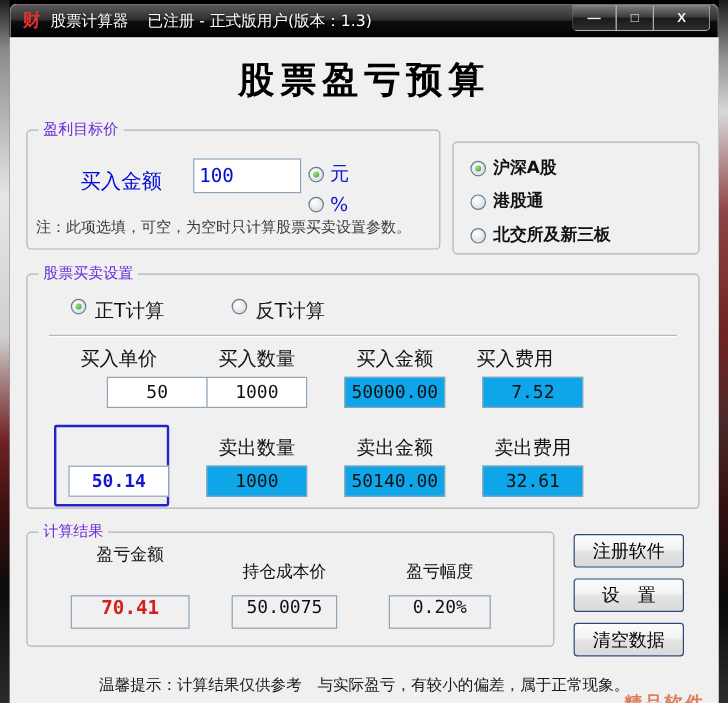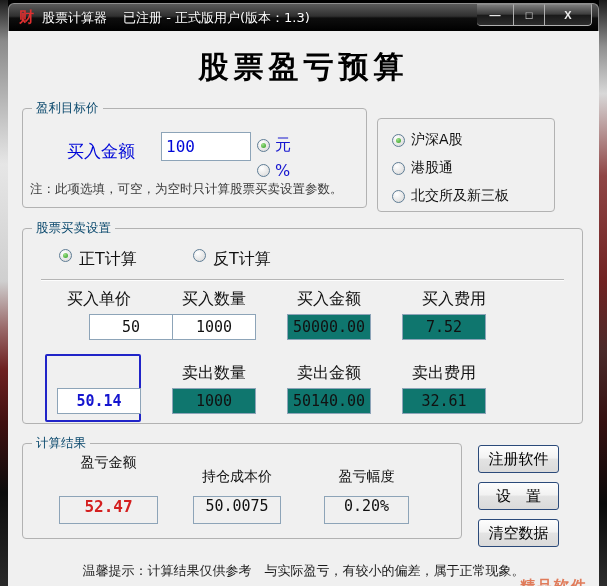--- a/index.html
+++ b/index.html
@@ -26,61 +26,61 @@
   .cap-max { width: 32px; }
   .cap-close { width: 48px; border-radius: 0 0 4px 0; }
 
   .content { position: absolute; left: 8px; right: 8px; top: 31px; bottom: 0; background: #f0f0f0; z-index: 2; }
 
   .page-title { position: absolute; top: 16px; left: 0; width: 100%; text-align: center;
     font-family: "DejaVu Serif", "Liberation Serif", serif; font-weight: bold; font-size: 30px;
     letter-spacing: 5px; color: #000; }
 
   .groupbox { position: absolute; border: 1px solid #b2b2b2; border-radius: 4px; }
-  .legend { position: absolute; top: -9px; left: 9px; background: #f0f0f0; padding: 0 4px; font-size: 12.5px; color: #0c4a6e; white-space: nowrap; }
+  .legend { position: absolute; top: -9px; left: 9px; background: #f0f0f0; padding: 0 4px; font-size: 12.5px; color: #6d28d9; white-space: nowrap; }
 
   .radio { display: inline-block; width: 13px; height: 13px; border: 1px solid #5f7d95; border-radius: 50%;
     background: radial-gradient(circle at 35% 30%, #ffffff, #d6d6d6); position: relative; vertical-align: middle; flex: none; }
   .radio.checked::after { content: ""; position: absolute; left: 3px; top: 3px; width: 5px; height: 5px;
     border-radius: 50%; background: radial-gradient(circle at 35% 30%, #9fe08a, #2f9e1f); }
 
   .g1 { left: 14px; top: 77px; width: 345px; height: 100px; }
   .g1-label { position: absolute; left: 44px; top: 31px; font-size: 17px; color: #0008d8; }
   .g1-input { position: absolute; left: 138px; top: 23px; width: 90px; height: 29px;
     border: 1px solid #8da4b8; background: #fff; font-size: 16px; color: #0008d8;
     padding-left: 4px; font-family: "DejaVu Sans Mono", monospace; }
   .unit-row { position: absolute; display: flex; align-items: center; gap: 5px; }
   .unit-row .lbl { font-size: 16px; color: #1515cf; }
   .g1-note { position: absolute; left: 7px; top: 72px; font-size: 12.5px; color: #3a3a3a; white-space: nowrap; }
 
-  .g2 { left: 369px; top: 87px; width: 178px; height: 94px; }
+  .g2 { left: 369px; top: 87px; width: 206px; height: 94px; font-weight: bold; }
   .mkt-row { position: absolute; left: 14px; display: flex; align-items: center; gap: 6px; }
   .mkt-row .lbl { font-size: 14px; color: #111; }
 
   .g3 { left: 14px; top: 197px; width: 561px; height: 196px; }
   .mode-row { position: absolute; top: 20px; display: flex; align-items: flex-start; gap: 7px; }
   .mode-row .lbl { font-size: 16px; color: #111; }
   .g3-divider { position: absolute; left: 18px; right: 18px; top: 50px; border-top: 1px solid #b5b5b5; border-bottom: 1px solid #fdfdfd; }
   .col { position: absolute; width: 84px; text-align: center; }
   .col-label { font-size: 16px; color: #111; white-space: nowrap; }
   .cell-input { width: 84px; height: 26px; border: 1px solid #8da4b8; background: #fff; text-align: center;
     font-family: "DejaVu Sans Mono", monospace; font-size: 15px; color: #111; }
-  .cell-input.ro { background: #0f766e; }
+  .cell-input.ro { background: #0ea5e9; }
   .sell-highlight { position: absolute; left: 22px; top: 125px; width: 96px; height: 68px; border: 2px solid #2024c8; border-radius: 2px; }
   .sell-price-label { color: #1515cf !important; font-weight: bold; font-size: 15px !important; }
   .sell-price-input { color: #1515cf; font-weight: bold; }
 
   .g4 { left: 14px; top: 412px; width: 440px; height: 96px; }
   .res-col { position: absolute; text-align: center; }
   .res-label { font-size: 14px; color: #111; white-space: nowrap; }
   .res-box { height: 28px; border: 1px solid #8da4b8; background: #f0f0f0; text-align: center;
     font-family: "DejaVu Sans Mono", monospace; font-size: 15px; color: #111; width: 100%; }
   .res-red { color: #d42020; font-weight: bold; font-size: 16px; }
 
-  .action-btn { position: absolute; left: 470px; width: 81px; height: 28px;
+  .action-btn { position: absolute; left: 470px; width: 92px; height: 28px;
     border: 1px solid #2b4a7a; border-radius: 3px; color: #000; font-size: 15px;
     background: linear-gradient(180deg,#fdfdfd 0%,#f2f2f2 45%,#e3e3e3 52%,#dadada 100%);
     font-family: Liberation Sans, sans-serif; cursor: default; }
   .btn-register { top: 414px; } .btn-settings { top: 451px; } .btn-clear { top: 488px; }
 
   .footer-tip { position: absolute; top: 531px; left: 0; width: 100%; text-align: center; font-size: 13px; color: #1a1a1a; }
   .watermark { position: absolute; left: 512px; top: 546px; color: #e07b5a; font-weight: bold; font-size: 15px; letter-spacing: 2px; white-space: nowrap; }
 </style>
 </head>
 <body>
@@ -148,21 +148,21 @@
       </div>
       <div class="mode-row" style="left:170px;">
         <span class="radio"></span>
         <span class="lbl">反T计算</span>
       </div>
       <div class="g3-divider"></div>
 
       <div class="col" style="left:34px; top:60px;"><span class="col-label">买入单价</span></div>
       <div class="col" style="left:149px; top:60px;"><span class="col-label">买入数量</span></div>
       <div class="col" style="left:264px; top:60px;"><span class="col-label">买入金额</span></div>
-      <div class="col" style="left:389px; top:60px;text-align:center;"><span class="col-label">买入费用</span></div>
+      <div class="col" style="left:364px; top:60px;text-align:center;"><span class="col-label">买入费用</span></div>
 
       <div class="col" style="left:34px; top:85px;padding-left:32px;"><input class="cell-input" value="50" style=""></div>
       <div class="col" style="left:149px; top:85px;"><input class="cell-input" value="1000" style=""></div>
       <div class="col" style="left:264px; top:85px;"><input class="cell-input ro" readonly="" value="50000.00" style=""></div>
       <div class="col" style="left:379px; top:85px;"><input class="cell-input ro" readonly="" value="7.52" style=""></div>
 
       <div class="sell-highlight"></div>
 
       <div class="col" style="left:34px; top:148px;margin-top:16px;"><span class="col-label sell-price-label">卖出单价</span></div>
       <div class="col" style="left:149px; top:134px;"><span class="col-label">卖出数量</span></div>
@@ -174,21 +174,21 @@
       <div class="col" style="left:264px; top:159px;"><input class="cell-input ro" readonly="" value="50140.00" style=""></div>
       <div class="col" style="left:379px; top:159px;"><input class="cell-input ro" readonly="" value="32.61" style=""></div>
     </div>
 
     <div class="groupbox g4">
       <span class="legend">计算结果</span>
       <div class="res-col" style="left:36px; top:8px; width:99px;"><span class="res-label">盈亏金额</span></div>
       <div class="res-col" style="left:170px; top:22px; width:88px;"><span class="res-label">持仓成本价</span></div>
       <div class="res-col" style="left:301px; top:22px; width:85px;"><span class="res-label">盈亏幅度</span></div>
       <div class="res-col" style="left:36px; top:52px; width:99px;">
-          <div class="res-box res-red">52.47</div>
+          <div class="res-box res-red">70.41</div>
         </div>
       <div class="res-col" style="left:170px; top:52px; width:88px;">
           <div class="res-box">50.0075</div>
         </div>
       <div class="res-col" style="left:301px; top:52px; width:85px;">
           <div class="res-box">0.20%</div>
         </div>
     </div>
 
     <button class="action-btn btn-register">注册软件</button>

